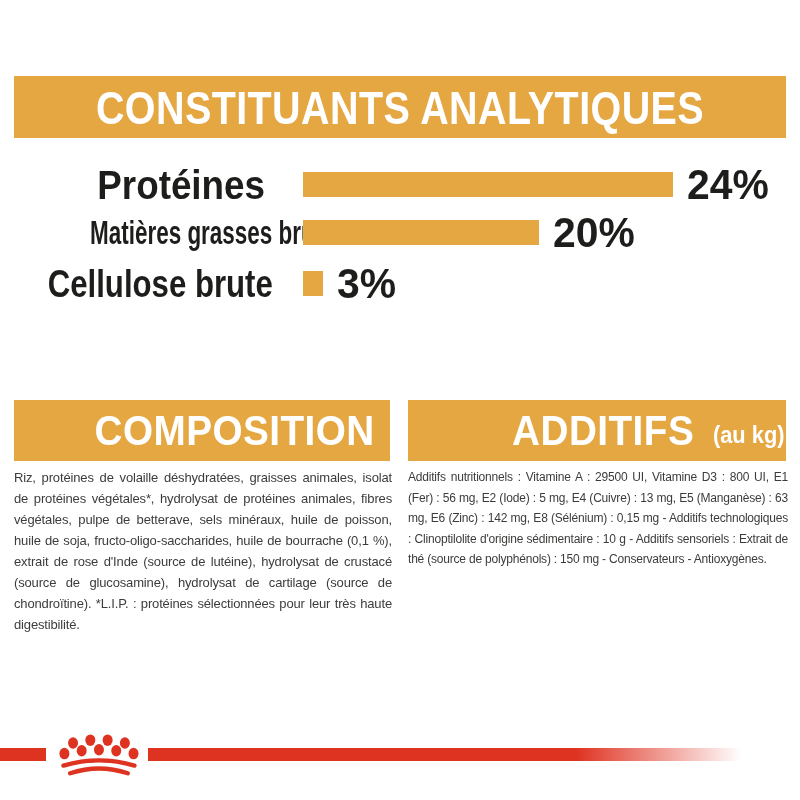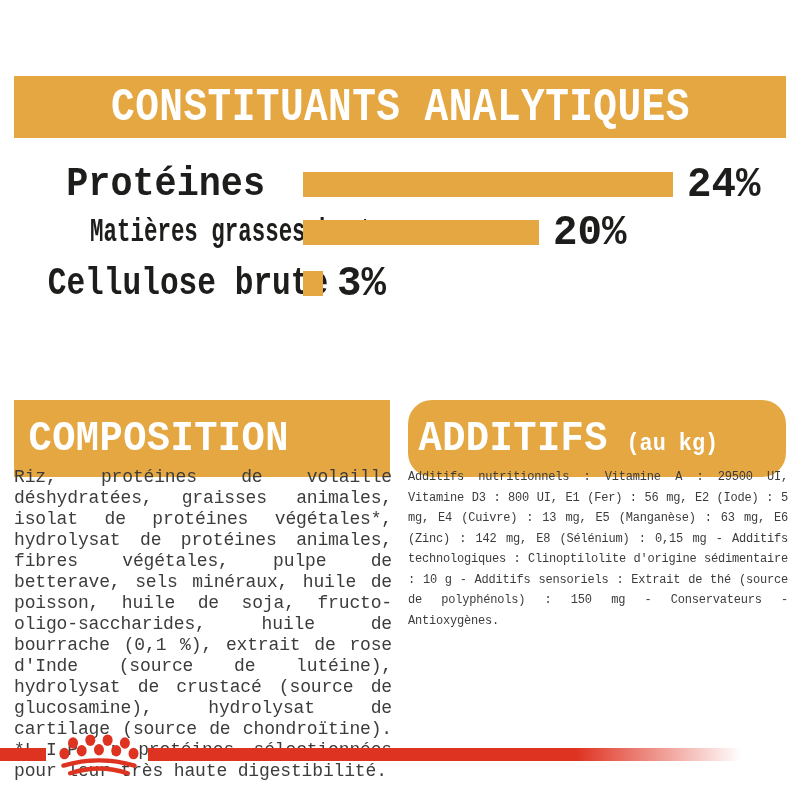--- a/index.html
+++ b/index.html
@@ -4,21 +4,21 @@
 <style>
   :root{
     --gold:#E5A742;
     --red:#DF3322;
     --ink:#1D1D1B;
     --body:#3C3C3B;
   }
   html,body{margin:0;padding:0;background:#fff;}
   #page{
     position:relative;width:800px;height:800px;background:#fff;overflow:hidden;
-    font-family:Liberation Mono, monospace;
+    font-family:Liberation Sans, sans-serif;
   }
   
   .top-banner{
     position:absolute;left:14px;top:76px;width:772px;height:62px;
     background:var(--gold);display:flex;align-items:center;justify-content:center;
   }
   .top-banner span{
     color:#fff;font-weight:bold;font-size:47px;white-space:nowrap;
     transform:scaleX(.84);letter-spacing:.5px;
   }
@@ -39,39 +39,39 @@
   .pct{
     position:absolute;height:25px;display:flex;align-items:center;
     color:var(--ink);font-weight:bold;font-size:43px;white-space:nowrap;
     transform:scaleX(.95);transform-origin:0 50%;
   }
   .pct-0{top:172px;}
   .pct-1{top:220px;}
   .pct-2{top:271px;}
   
   .section-banner{
-    position:absolute;top:400px;height:77px;background:var(--gold);
-    display:flex;align-items:center;justify-content:flex-start;
+    position:absolute;top:400px;height:61px;background:var(--gold);
+    display:flex;align-items:center;justify-content:flex-end;
   }
   .section-banner.left{left:14px;width:376px;}
-  .section-banner.right{left:408px;width:378px;border-radius:24px;}
+  .section-banner.right{left:408px;width:378px;}
   .section-banner .big{
     color:#fff;font-weight:bold;font-size:43px;white-space:nowrap;
     transform:scaleX(.9);letter-spacing:.5px;
   }
   .section-banner .unit{
     color:#fff;font-weight:bold;font-size:23px;margin-left:6px;white-space:nowrap;
     transform:scaleX(.95);align-self:center;padding-top:10px;
   }
   
   .body-text{
     position:absolute;top:467px;color:var(--body);text-align:justify;
     margin:0;
   }
-  .body-text.left{left:14px;width:378px;font-size:18px;line-height:21px;letter-spacing:-.15px;}
+  .body-text.left{left:14px;width:378px;font-size:13px;line-height:21px;letter-spacing:-.15px;}
   .body-text.right{left:408px;width:380px;font-size:12px;line-height:20.5px;letter-spacing:-.2px;}
   
   .stripe{position:absolute;top:748px;height:13px;background:var(--red);}
   .stripe.seg-left{left:0;width:46px;}
   .stripe.seg-right{
     left:148px;width:612px;
     background:linear-gradient(to right,var(--red) 0%,var(--red) 70%,rgba(223,51,34,0) 97%);
   }
   .crown{position:absolute;left:50px;top:734px;width:96px;height:44px;}
 </style>

